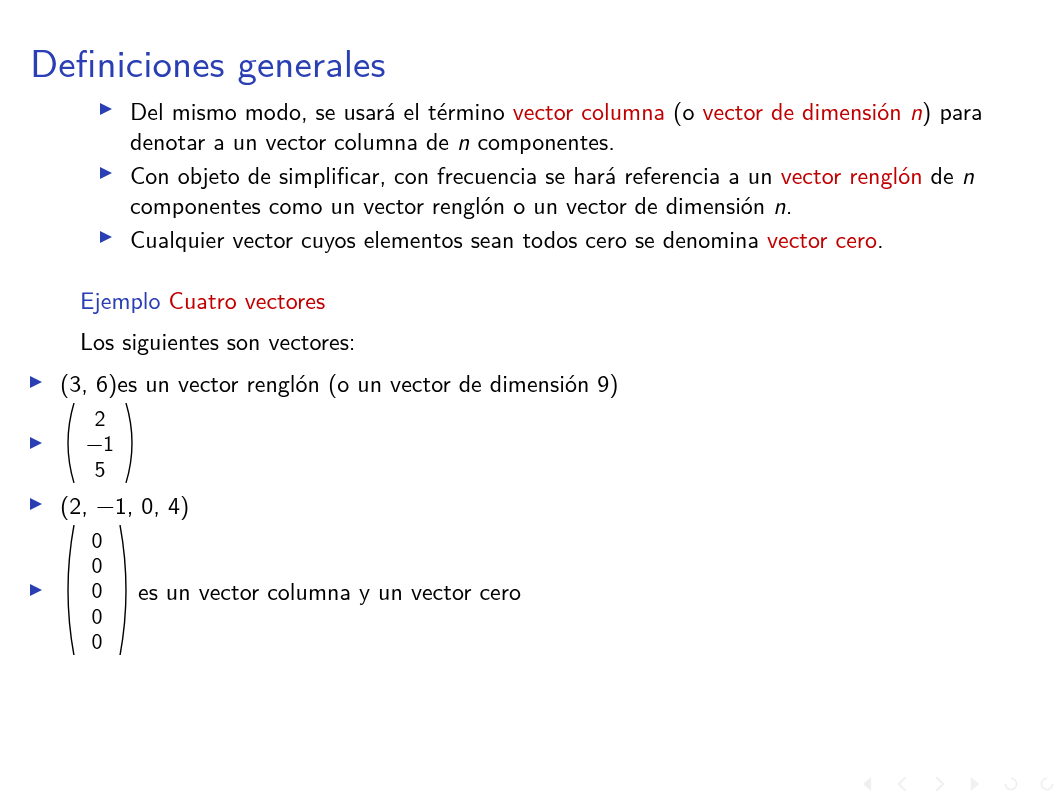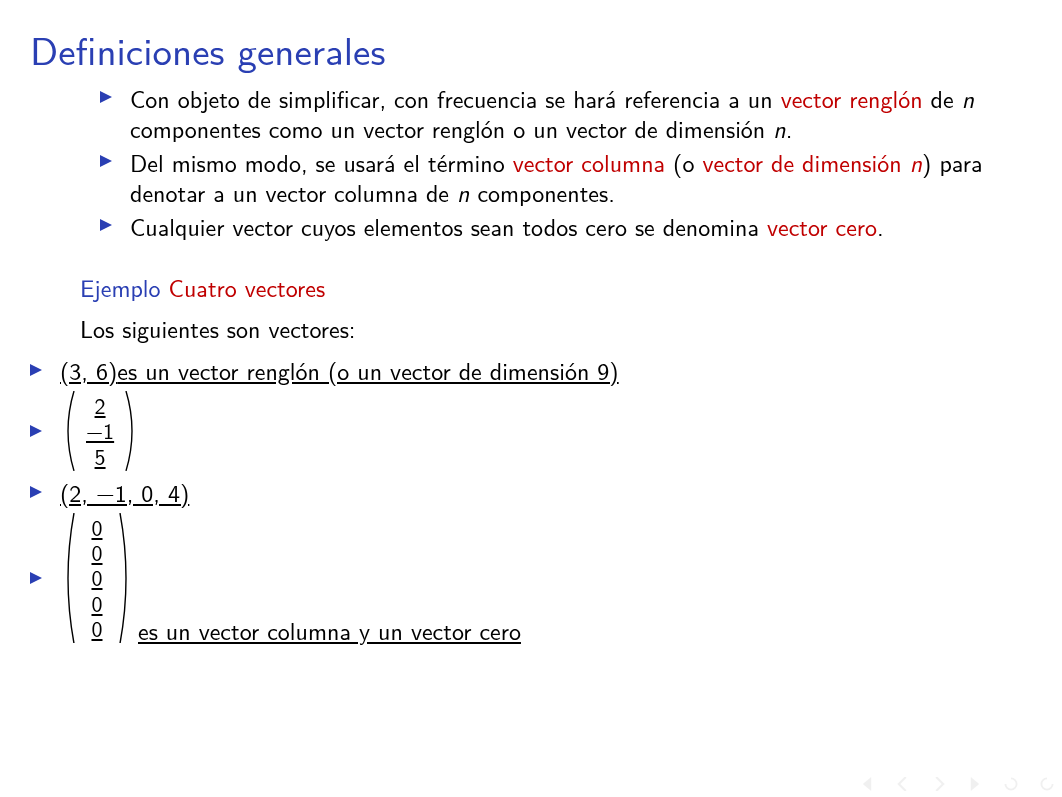--- a/index.html
+++ b/index.html
@@ -8,21 +8,21 @@
     width: 1062px;
     height: 797px;
     background: #fff;
     font-family: "Latin Modern Sans", "Lucida Sans", "Trebuchet MS", "DejaVu Sans", sans-serif;
     color: #000;
     font-size: 24px;
     overflow: hidden;
   }
   .slide {
     box-sizing: border-box;
-    padding: 20px 30px 10px 30px;
+    padding: 32px 30px 10px 30px;
     width: 100%;
     height: 100%;
     position: relative;
   }
   .title {
     color: #2a3fb3;
     font-size: 39px;
     font-weight: 400;
     margin-bottom: 6px;
   }
@@ -66,23 +66,22 @@
     margin-bottom: 10px;
   }
   .examples {
     margin-left: 80px;
   }
   .examples > li {
     padding-left: 30px;
     margin-bottom: 6px;
     position: relative;
     display: flex;
-    align-items: flex-end;
+    align-items: center;
     line-height: 1.25;
-    text-decoration: underline;
   }
   .examples > li .tri {
     top: 50%;
     margin-top: -6px;
   }
   .colvec {
     display: inline-flex;
     align-items: stretch;
     vertical-align: middle;
     margin: 2px 6px 2px 2px;
@@ -128,25 +127,25 @@
 <body>
 
 <div class="slide">
 
   <div class="title">Definiciones generales</div>
 
   <div class="block">
     <ul class="items">
       <li>
         <span class="tri"></span>
-        <span>Con objeto de simplificar, con frecuencia se hará referencia a un </span><span class="hl">vector renglón</span><span> de </span><span class="it">n</span><span> componentes como un vector renglón o un vector de dimensión </span><span class="it">n</span><span>.</span>
+        <span>Del mismo modo, se usará el término </span><span class="hl">vector columna</span><span> (o </span><span class="hl">vector de dimensión </span><span class="hl it">n</span><span>) para denotar a un vector columna de </span><span class="it">n</span><span> componentes.</span>
       </li>
       <li>
         <span class="tri"></span>
-        <span>Del mismo modo, se usará el término </span><span class="hl">vector columna</span><span> (o </span><span class="hl">vector de dimensión </span><span class="hl it">n</span><span>) para denotar a un vector columna de </span><span class="it">n</span><span> componentes.</span>
+        <span>Con objeto de simplificar, con frecuencia se hará referencia a un </span><span class="hl">vector renglón</span><span> de </span><span class="it">n</span><span> componentes como un vector renglón o un vector de dimensión </span><span class="it">n</span><span>.</span>
       </li>
       <li>
         <span class="tri"></span>
         <span>Cualquier vector cuyos elementos sean todos cero se denomina </span><span class="hl">vector cero</span><span>.</span>
       </li>
     </ul>
   </div>
 
   <div class="subhead">
     <span>Ejemplo</span>

